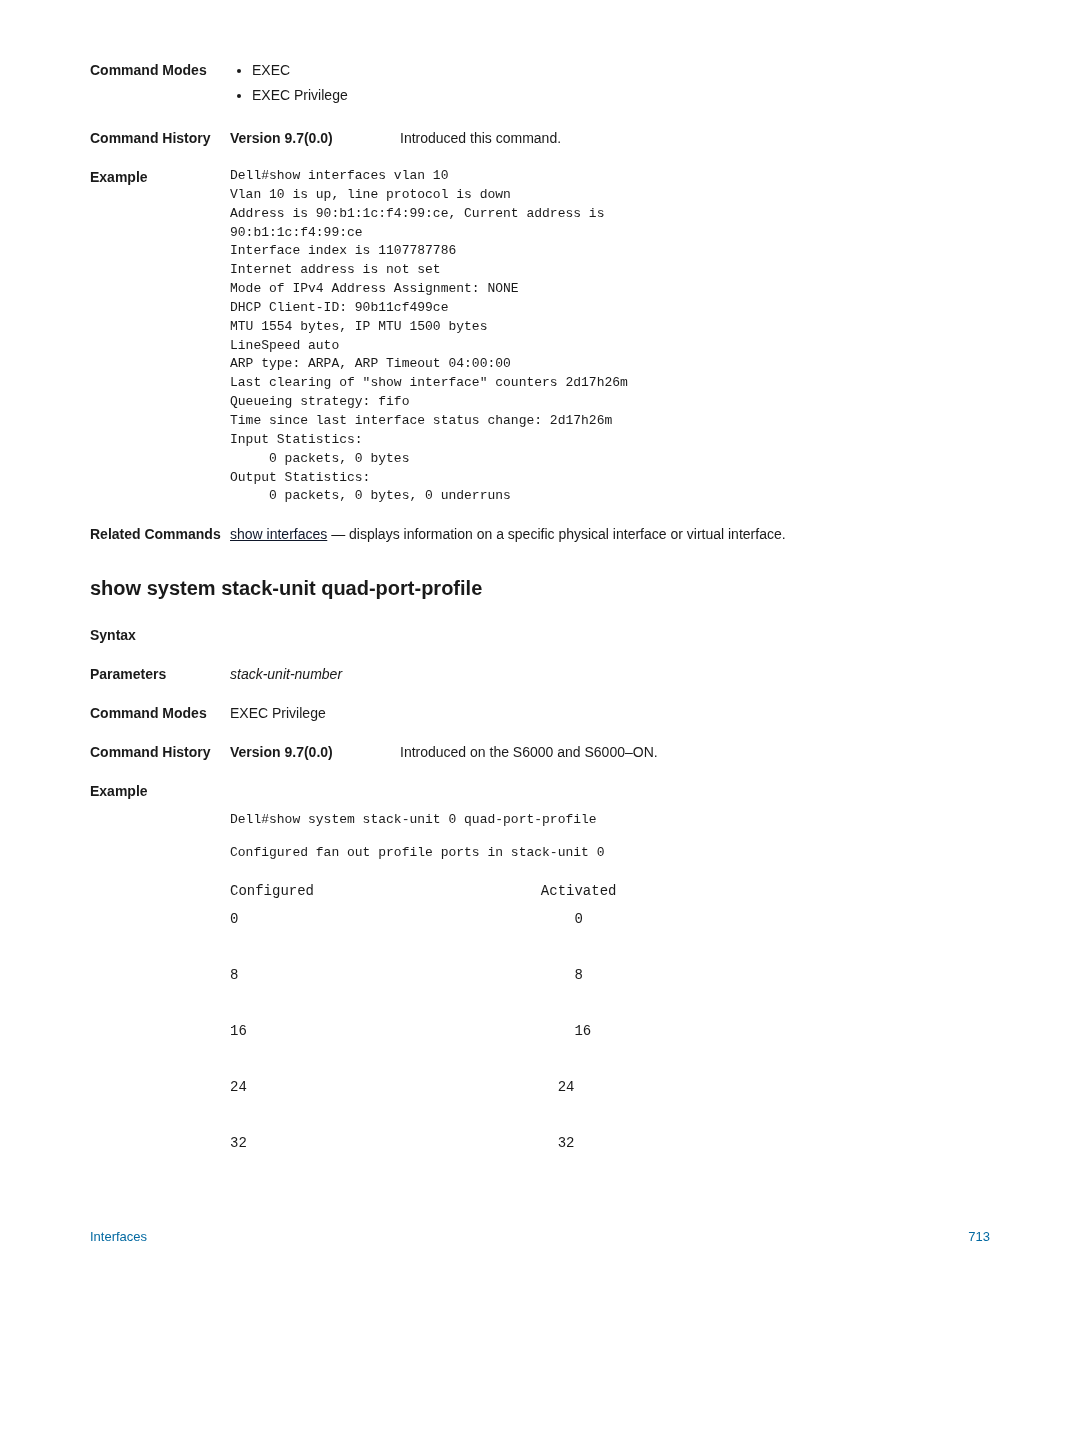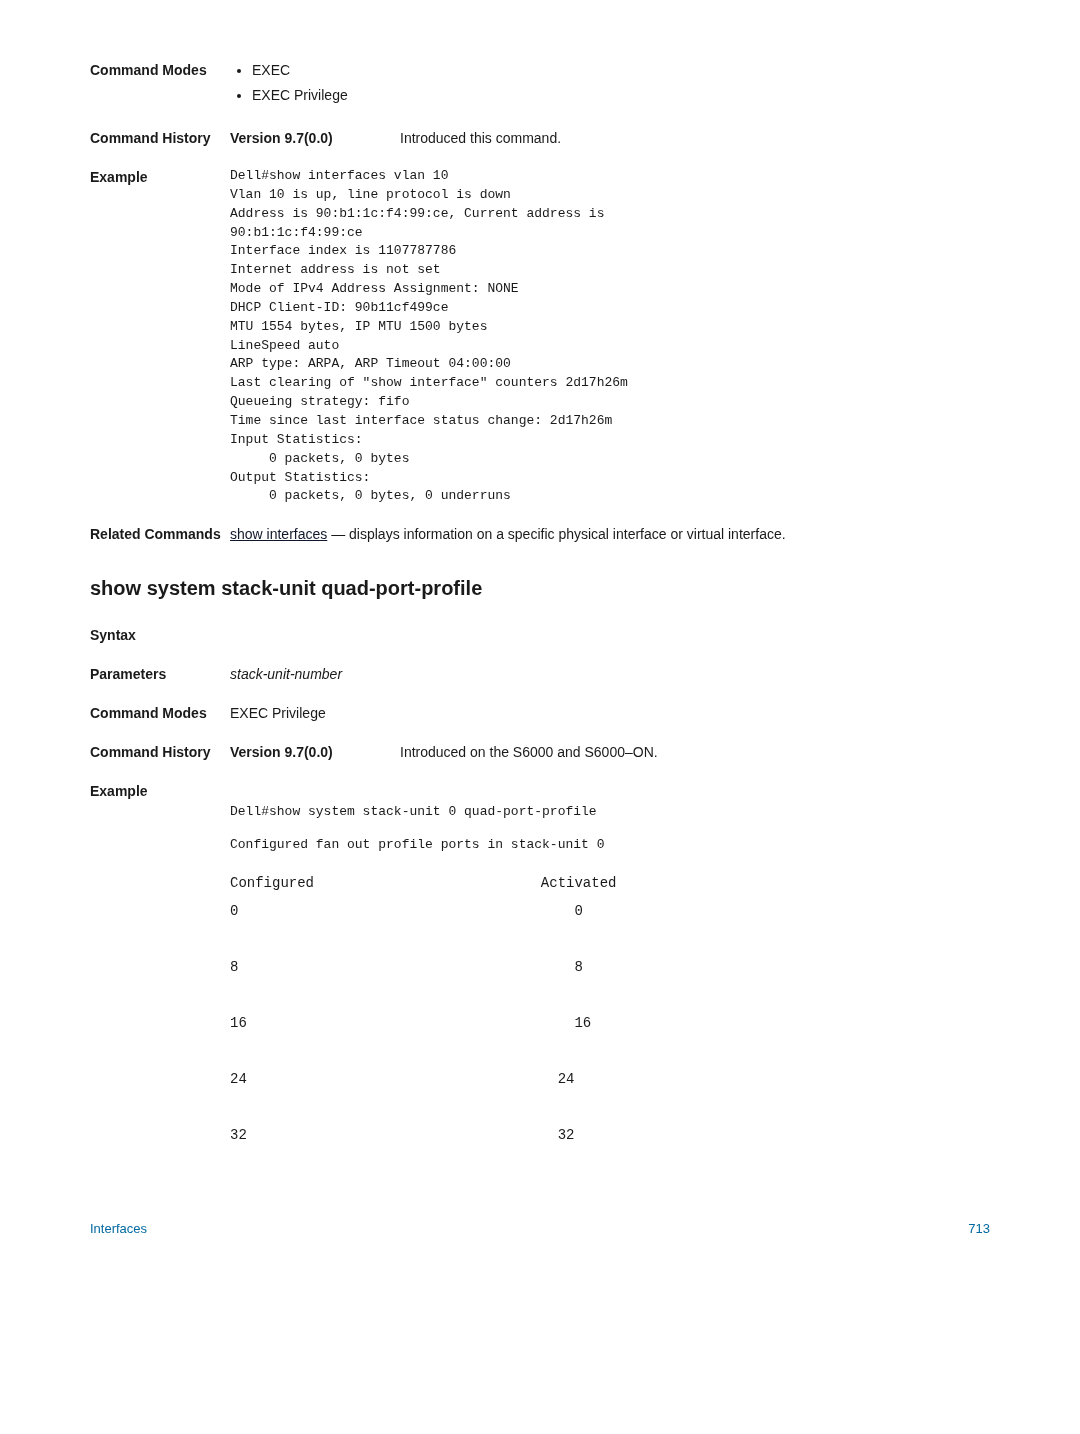--- a/index.html
+++ b/index.html
@@ -157,21 +157,21 @@
     <div class="ver-row">
       <div class="ver-label">Version 9.7(0.0)</div>
       <div>Introduced on the S6000 and S6000–ON.</div>
     </div>
   </div>
 </div>
 
 <div class="row">
   <div class="label-col">Example</div>
   <div class="content-col">
-    <div class="mono" style="margin-top:22px;">Dell#show system stack-unit 0 quad-port-profile</div>
+    <div class="mono" style="margin-top:30px;">Dell#show system stack-unit 0 quad-port-profile</div>
     <div class="mono" style="margin-top:14px;">Configured fan out profile ports in stack-unit 0</div>
     <div class="table2" style="margin-top:14px;">Configured                           Activated
 0                                        0
 
 8                                        8
 
 16                                       16
 
 24                                     24
 

